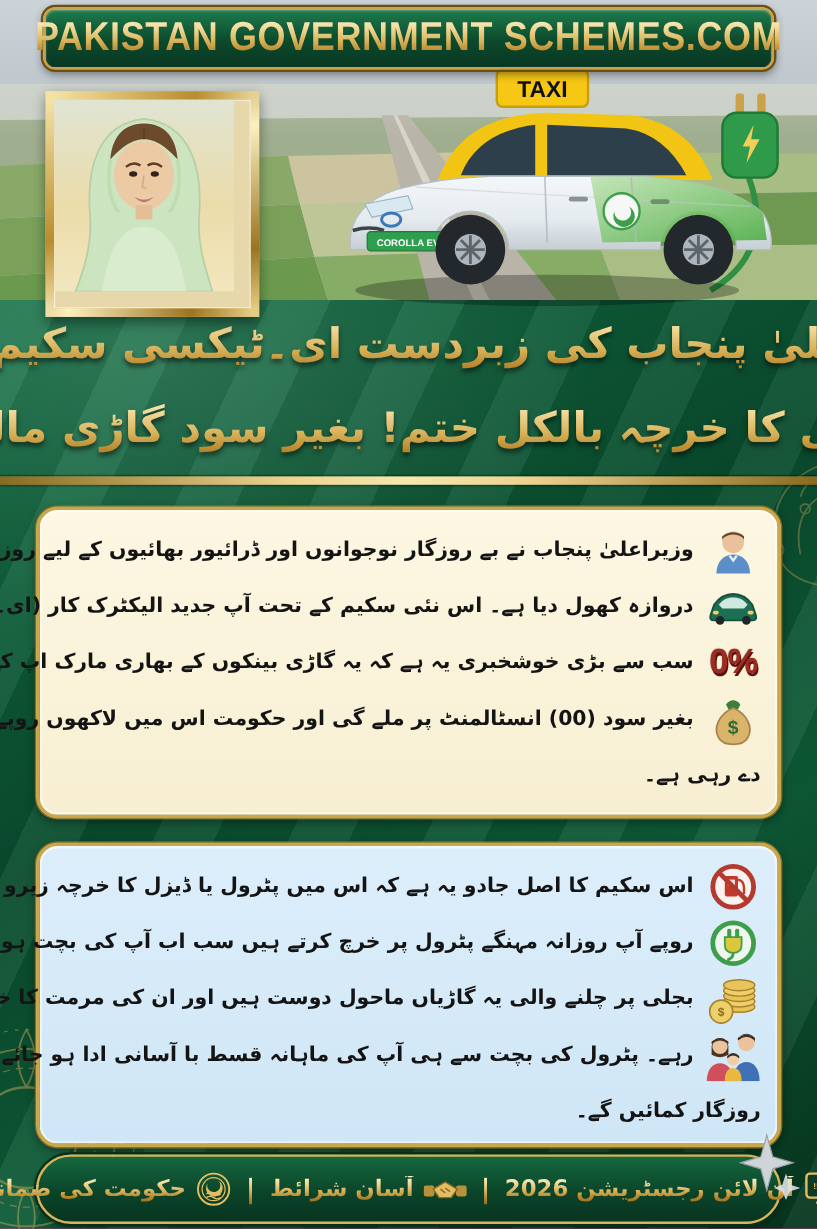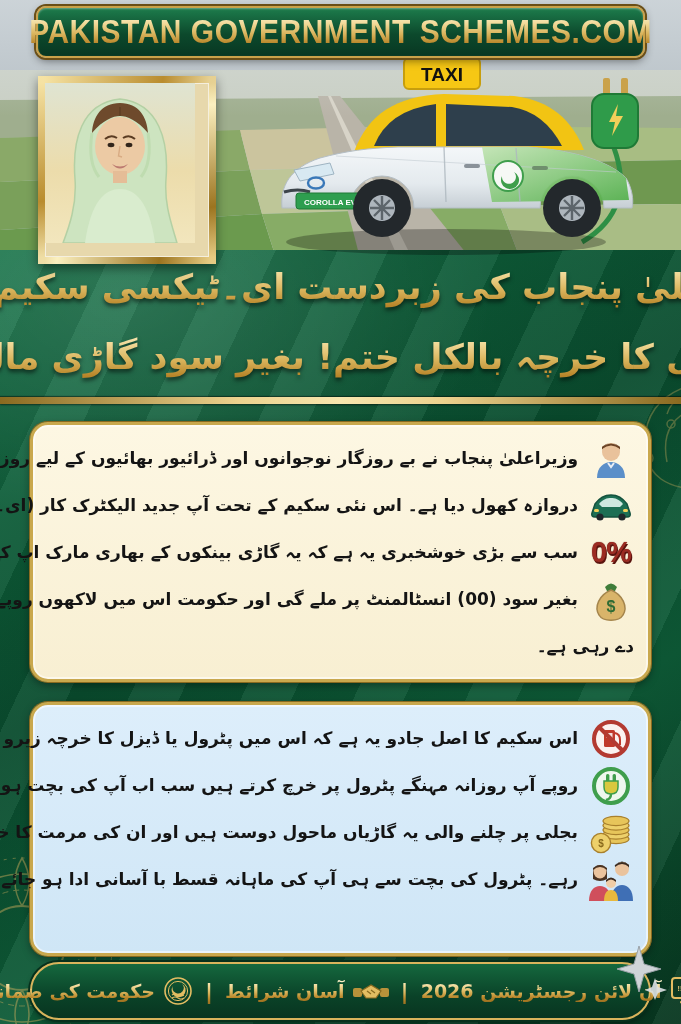--- a/index.html
+++ b/index.html
@@ -21,21 +21,21 @@
           display:flex;align-items:center;justify-content:center;}
   .banner-title{font-family:"Liberation Sans",sans-serif;font-weight:800;font-size:30px;
                 letter-spacing:.5px;transform:scaleY(1.12);white-space:nowrap;}
 
   
   .hero{left:0;top:0;width:681px;height:258px;z-index:0;}
   .photo-frame{left:38px;top:76px;width:164px;height:174px;z-index:4;
                border:7px solid;border-image:linear-gradient(135deg,#f6e3a4,#b98c2e 35%,#fbf0c0 55%,#9c741f 85%,#e7cc84) 1;
                box-shadow:0 4px 10px rgba(0,0,0,.45),inset 0 0 0 1px rgba(255,255,255,.6);
                background:#e7d8ac;}
-  .car-wrap{left:276px;top:52px;width:372px;height:210px;z-index:3;}
+  .car-wrap{left:286px;top:52px;width:372px;height:210px;z-index:3;}
 
   
   .green-section{left:0;top:250px;width:681px;height:774px;z-index:1;
      background:
        radial-gradient(130% 70% at 18% 6%,rgba(255,255,255,.12),transparent 42%),
        repeating-linear-gradient(115deg,rgba(255,255,255,.05) 0 46px,rgba(0,0,0,.07) 46px 102px),
        linear-gradient(150deg,#127045 0%,#0a4c2e 42%,#0e5c38 68%,#07361f 100%);}
   .headline{left:0;top:256px;width:681px;z-index:2;display:flex;flex-direction:column;
             align-items:center;gap:8px;text-align:center;}
   .headline .h-line{font-weight:800;font-size:35px;line-height:62px;white-space:nowrap;}
@@ -328,20 +328,23 @@
           <circle cx="12" cy="13" r="6.4" fill="#eac39d"></circle>
           <path d="M5 11 Q12 5 19 11 L19 9 Q12 3 5 9 Z" fill="#4a3322"></path>
           <path d="M1 42 C1 32 6 27 12 27 C18 27 23 32 23 42 Z" fill="#d04f5c"></path>
           <circle cx="23" cy="24" r="5" fill="#f0cda6"></circle>
           <path d="M18 23 Q23 18 28 23 L28 21 Q23 16 18 21 Z" fill="#3a2b20"></path>
           <path d="M16 42 C16 34 19 31 23 31 C27 31 30 34 30 42 Z" fill="#e8b93e"></path>
         </svg>
       </span>
       <span class="ctext">رہے۔ پٹرول کی بچت سے ہی آپ کی ماہانہ قسط با آسانی ادا ہو جائے گی اور آپ با عزت</span>
     </div>
+    <div class="crow center">
+      <span class="ctext">روزگار کمائیں گے۔</span>
+    </div>
   </div>
 
   <div class="abs footer" dir="rtl">
     <div class="f-item">
       <span>
         <svg width="34" height="31" viewBox="0 0 34 31">
           <rect x="2" y="2" width="30" height="20" rx="3" fill="#0d3a22" stroke="#e3bd62" stroke-width="2"></rect>
           <text x="15" y="15" text-anchor="middle" font-family="Liberation Sans,sans-serif" font-size="7" font-weight="bold" fill="#e8c878">Off!!</text>
           <rect x="14" y="22" width="6" height="3" fill="#e3bd62"></rect>
           <rect x="10" y="25" width="14" height="2.4" rx="1.2" fill="#e3bd62"></rect>

